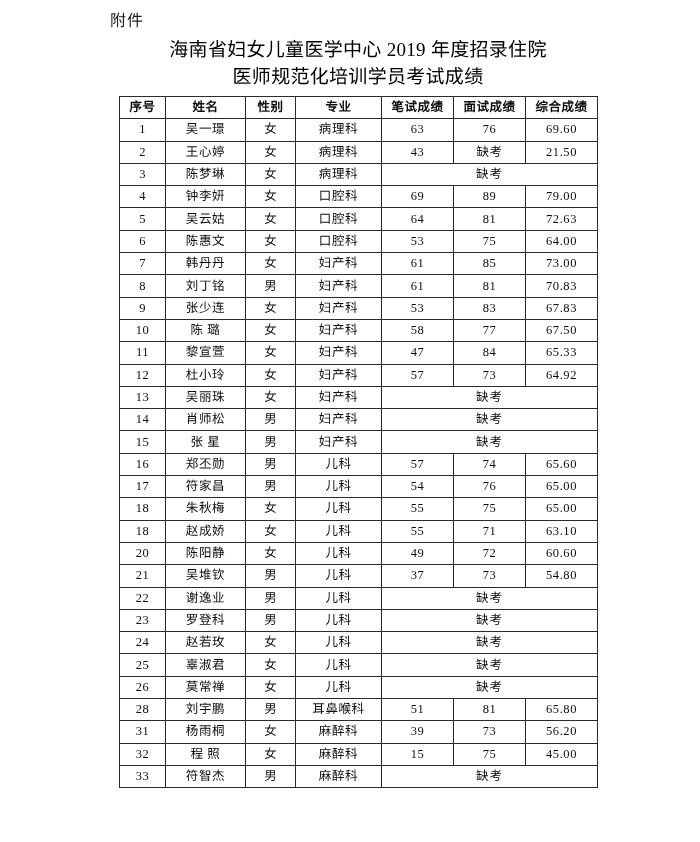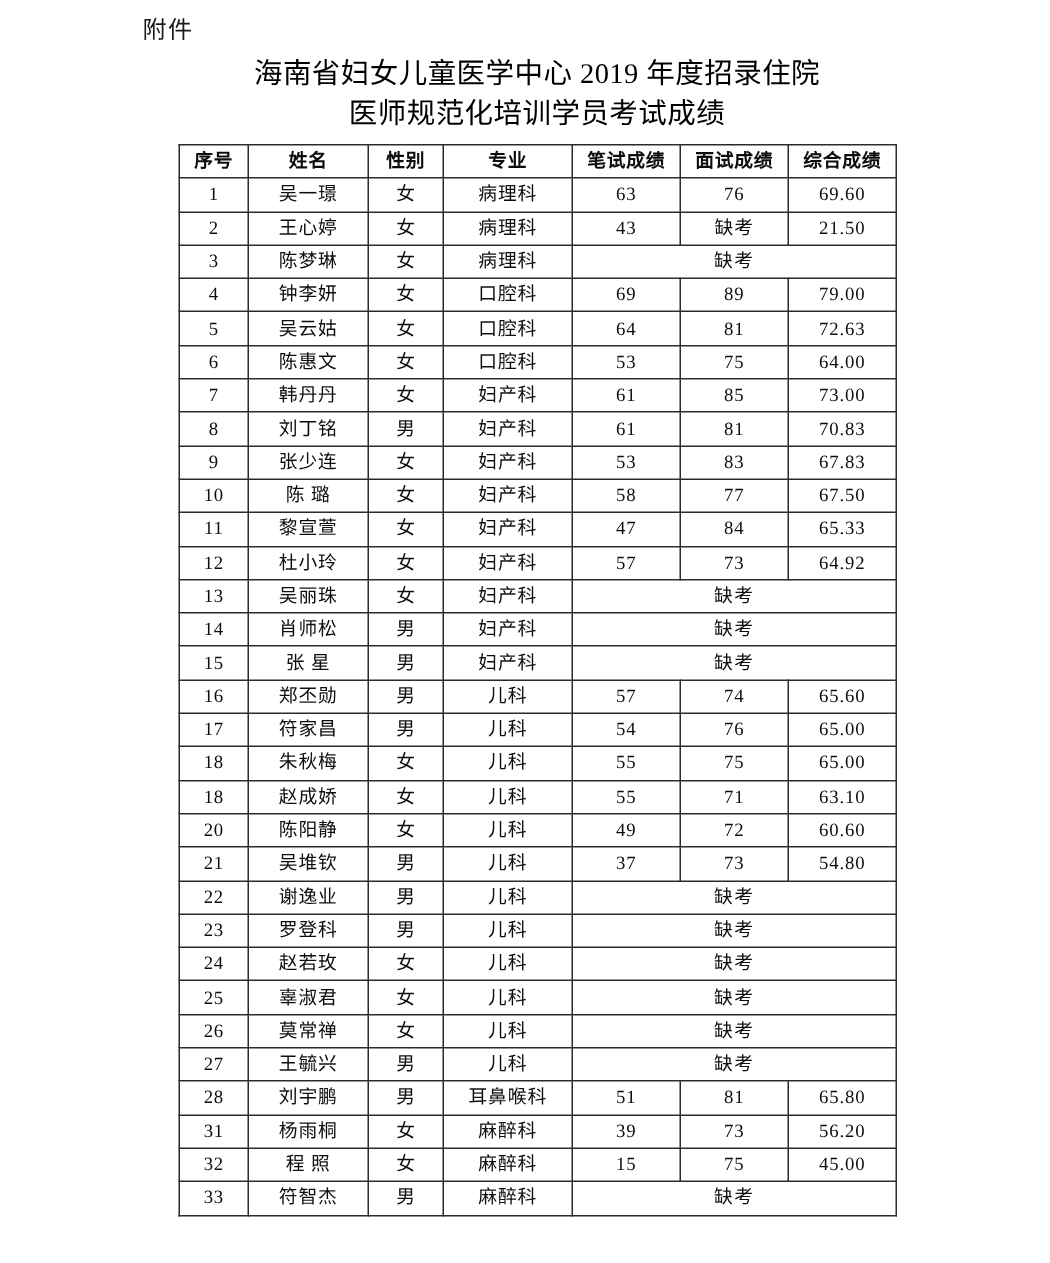--- a/index.html
+++ b/index.html
@@ -18,21 +18,21 @@
   }
 
   .page {
     position: absolute;
     inset: 0;
   }
 
   
   .attach-label {
     position: absolute;
-    left: 95px;
+    left: 110px;
     top: 10px;
     font-size: 16px;
     line-height: 22px;
     letter-spacing: 1px;
     color: #1a1a1a;
     white-space: nowrap;
   }
 
   
   .doc-title {
@@ -353,27 +353,20 @@
           <td class="cell-absent" colspan="3">缺考</td>
         </tr>
         <tr>
           <td class="cell-seq">26</td>
           <td class="cell-name">莫常禅</td>
           <td class="cell-sex">女</td>
           <td class="cell-major">儿科</td>
           <td class="cell-absent" colspan="3">缺考</td>
         </tr>
         <tr>
-          <td class="cell-seq">27</td>
-          <td class="cell-name">王毓兴</td>
-          <td class="cell-sex">男</td>
-          <td class="cell-major">儿科</td>
-          <td class="cell-absent" colspan="3">缺考</td>
-        </tr>
-        <tr>
           <td class="cell-seq">28</td>
           <td class="cell-name">刘宇鹏</td>
           <td class="cell-sex">男</td>
           <td class="cell-major">耳鼻喉科</td>
           <td class="cell-num">51</td>
           <td class="cell-num">81</td>
           <td class="cell-num">65.80</td>
         </tr>
         <tr>
           <td class="cell-seq">31</td>

